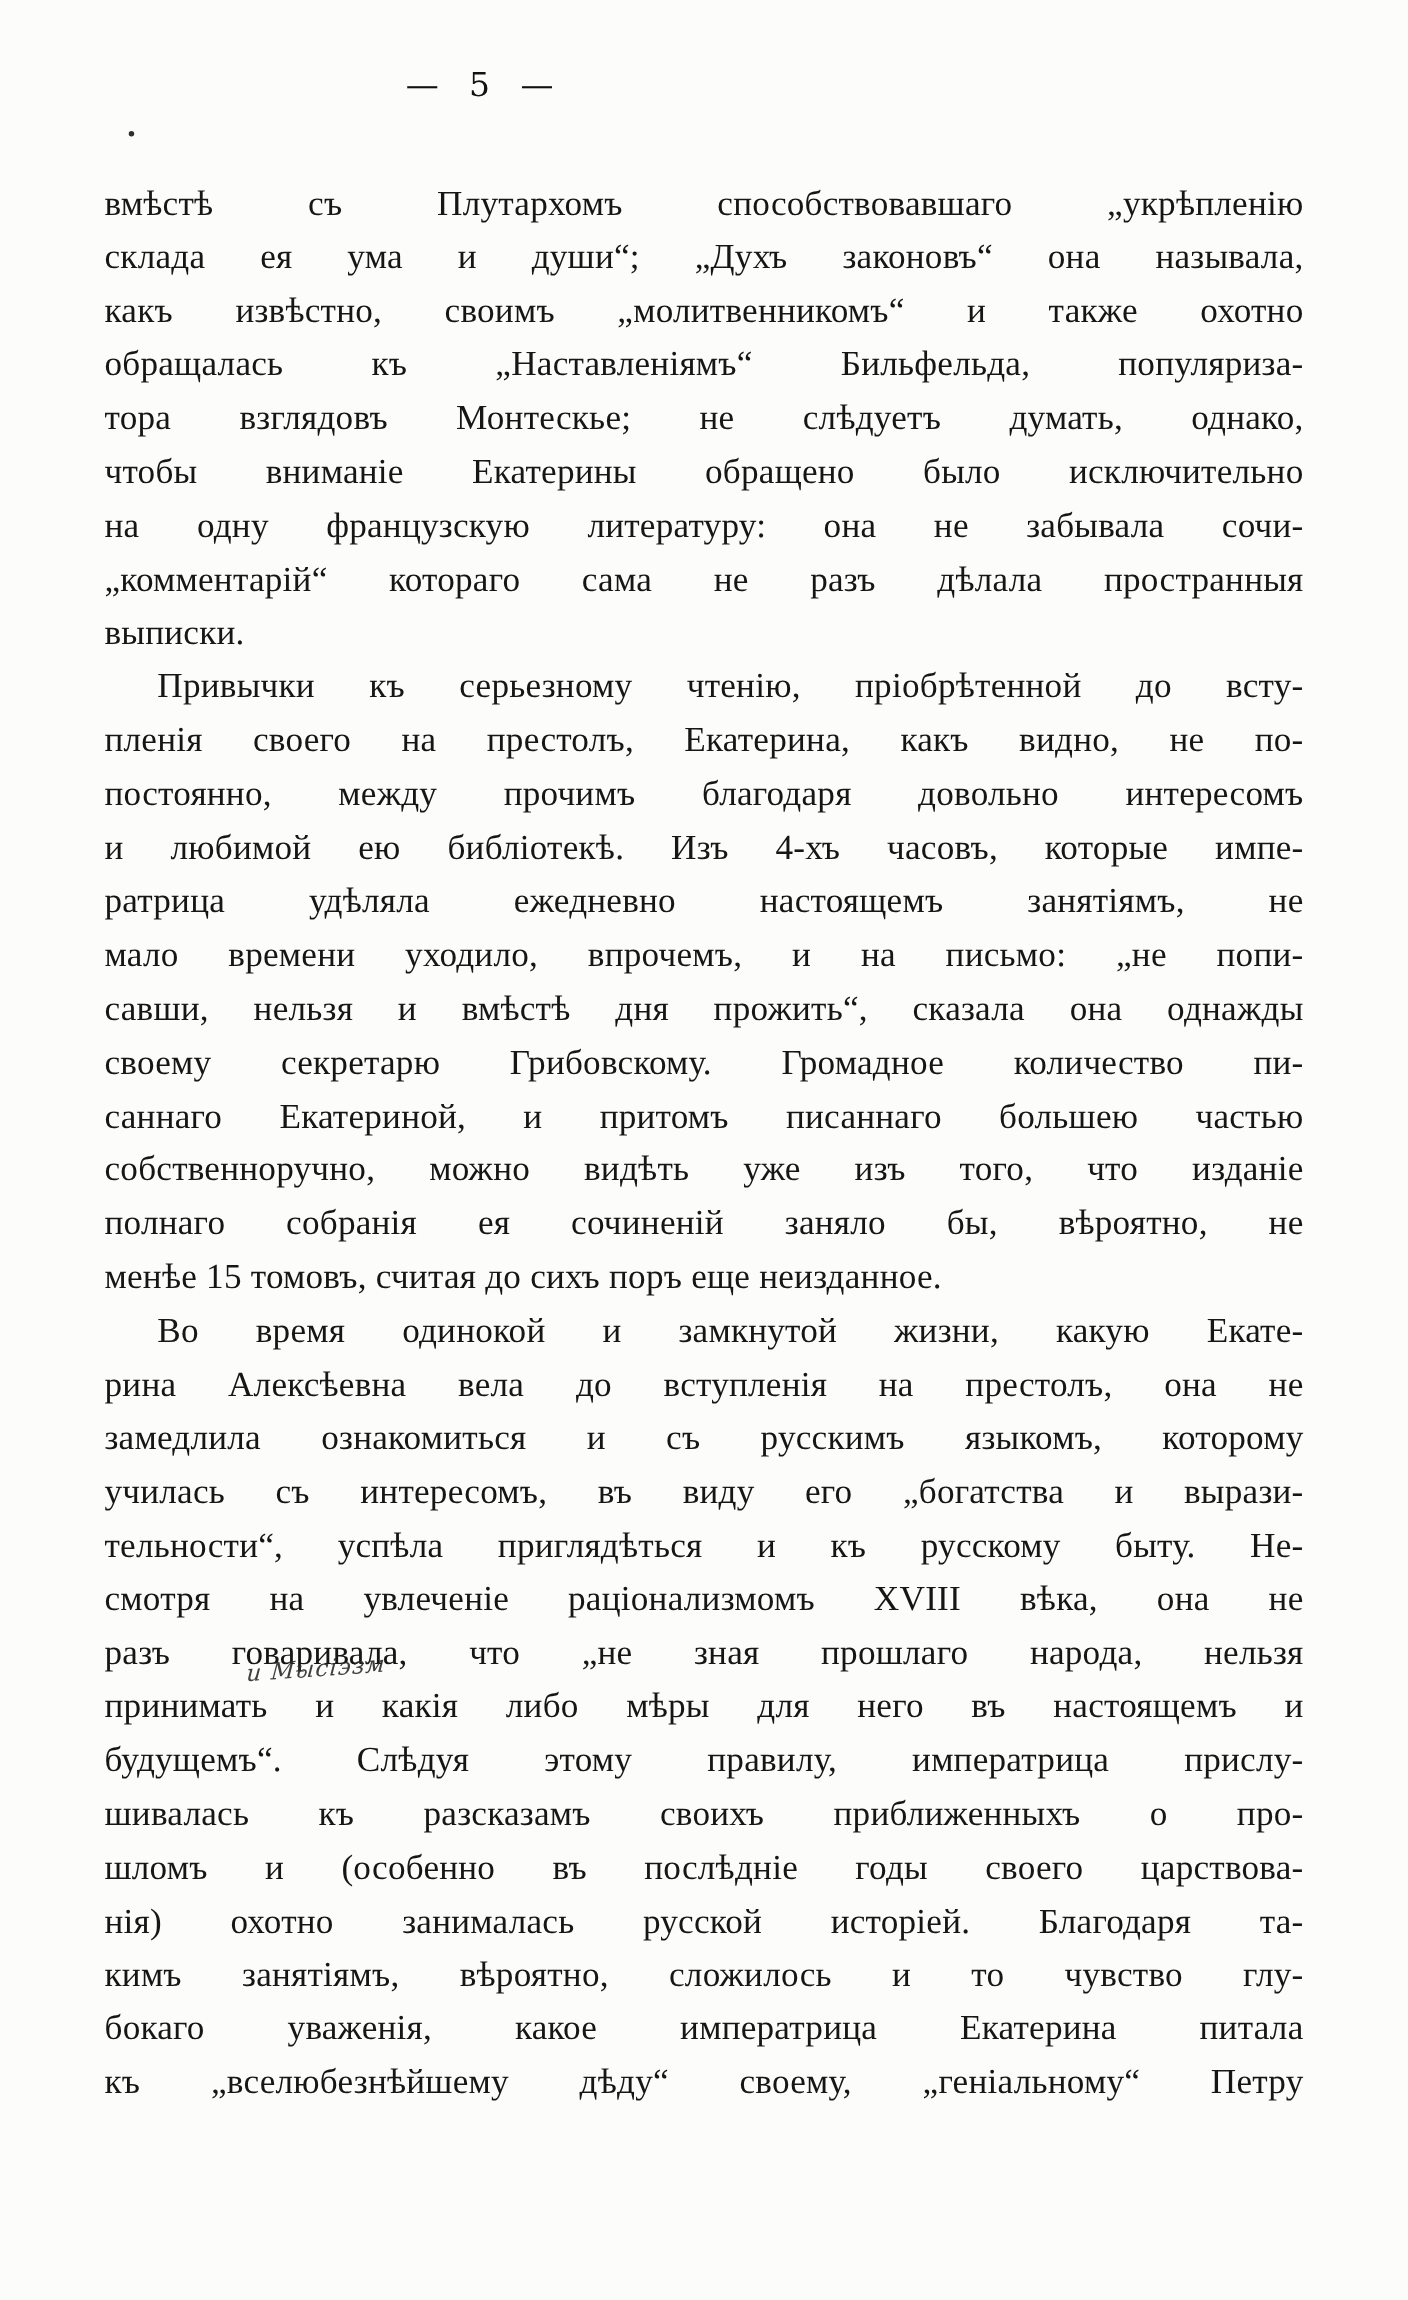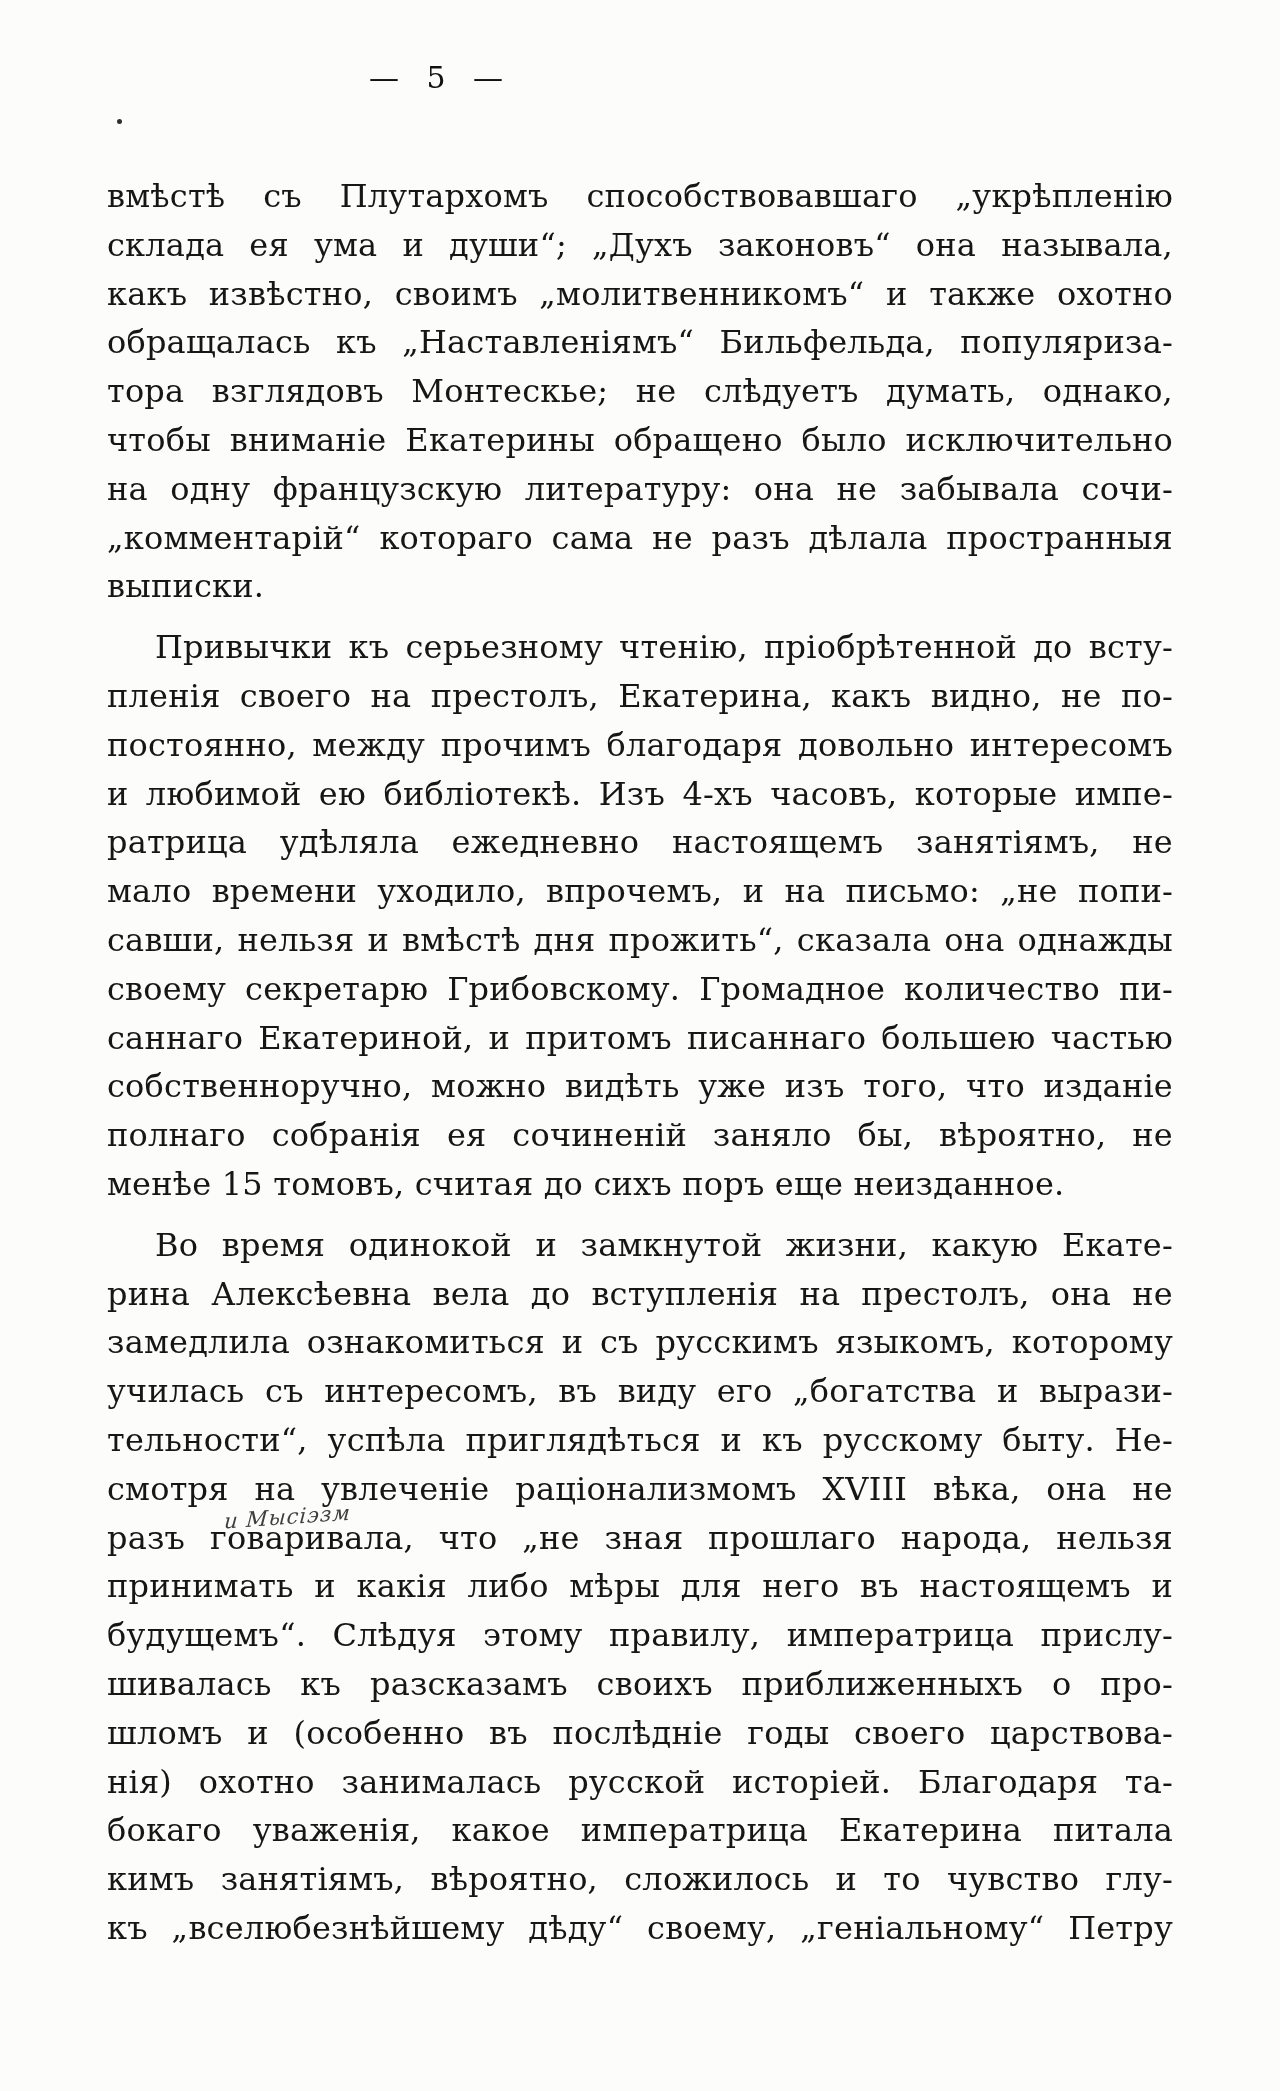--- a/index.html
+++ b/index.html
@@ -36,21 +36,21 @@
     height: 5px;
     border-radius: 50%;
     background: #2e2e2e;
   }
   .textblock {
     position: absolute;
     left: 95px;
     top: 160px;
     width: 1090px;
   }
-  .para { margin: 12px; padding: 0; }
+  .para { margin: 0; padding: 0; font-family: Liberation Serif, serif; }
   .line {
     height: 48.8px;
     line-height: 48.8px;
     font-size: 32px;
     text-align: justify;
     text-align-last: justify;
     overflow: hidden;
     white-space: normal;
     letter-spacing: 0.2px;
   }
@@ -118,22 +118,22 @@
       <div class="line">замедлила ознакомиться и съ русскимъ языкомъ, которому</div>
       <div class="line">училась съ интересомъ, въ виду его „богатства и вырази-</div>
       <div class="line">тельности“, успѣла приглядѣться и къ русскому быту. Не-</div>
       <div class="line">смотря на увлеченіе раціонализмомъ XVIII вѣка, она не</div>
       <div class="line">разъ говаривала, что „не зная прошлаго народа, нельзя</div>
       <div class="line">принимать и какія либо мѣры для него въ настоящемъ и</div>
       <div class="line">будущемъ“. Слѣдуя этому правилу, императрица прислу-</div>
       <div class="line">шивалась къ разсказамъ своихъ приближенныхъ о про-</div>
       <div class="line">шломъ и (особенно въ послѣдніе годы своего царствова-</div>
       <div class="line">нія) охотно занималась русской исторіей. Благодаря та-</div>
+      <div class="line">кимъ занятіямъ, вѣроятно, сложилось и то чувство глу-</div>
       <div class="line">бокаго уваженія, какое императрица Екатерина питала</div>
-      <div class="line">кимъ занятіямъ, вѣроятно, сложилось и то чувство глу-</div>
       <div class="line">къ „вселюбезнѣйшему дѣду“ своему, „геніальному“ Петру</div>
     </div>
 
   </div>
 
   <div class="handwritten">и Мысіэзм</div>
 
 </div>
 
 </body></html>

